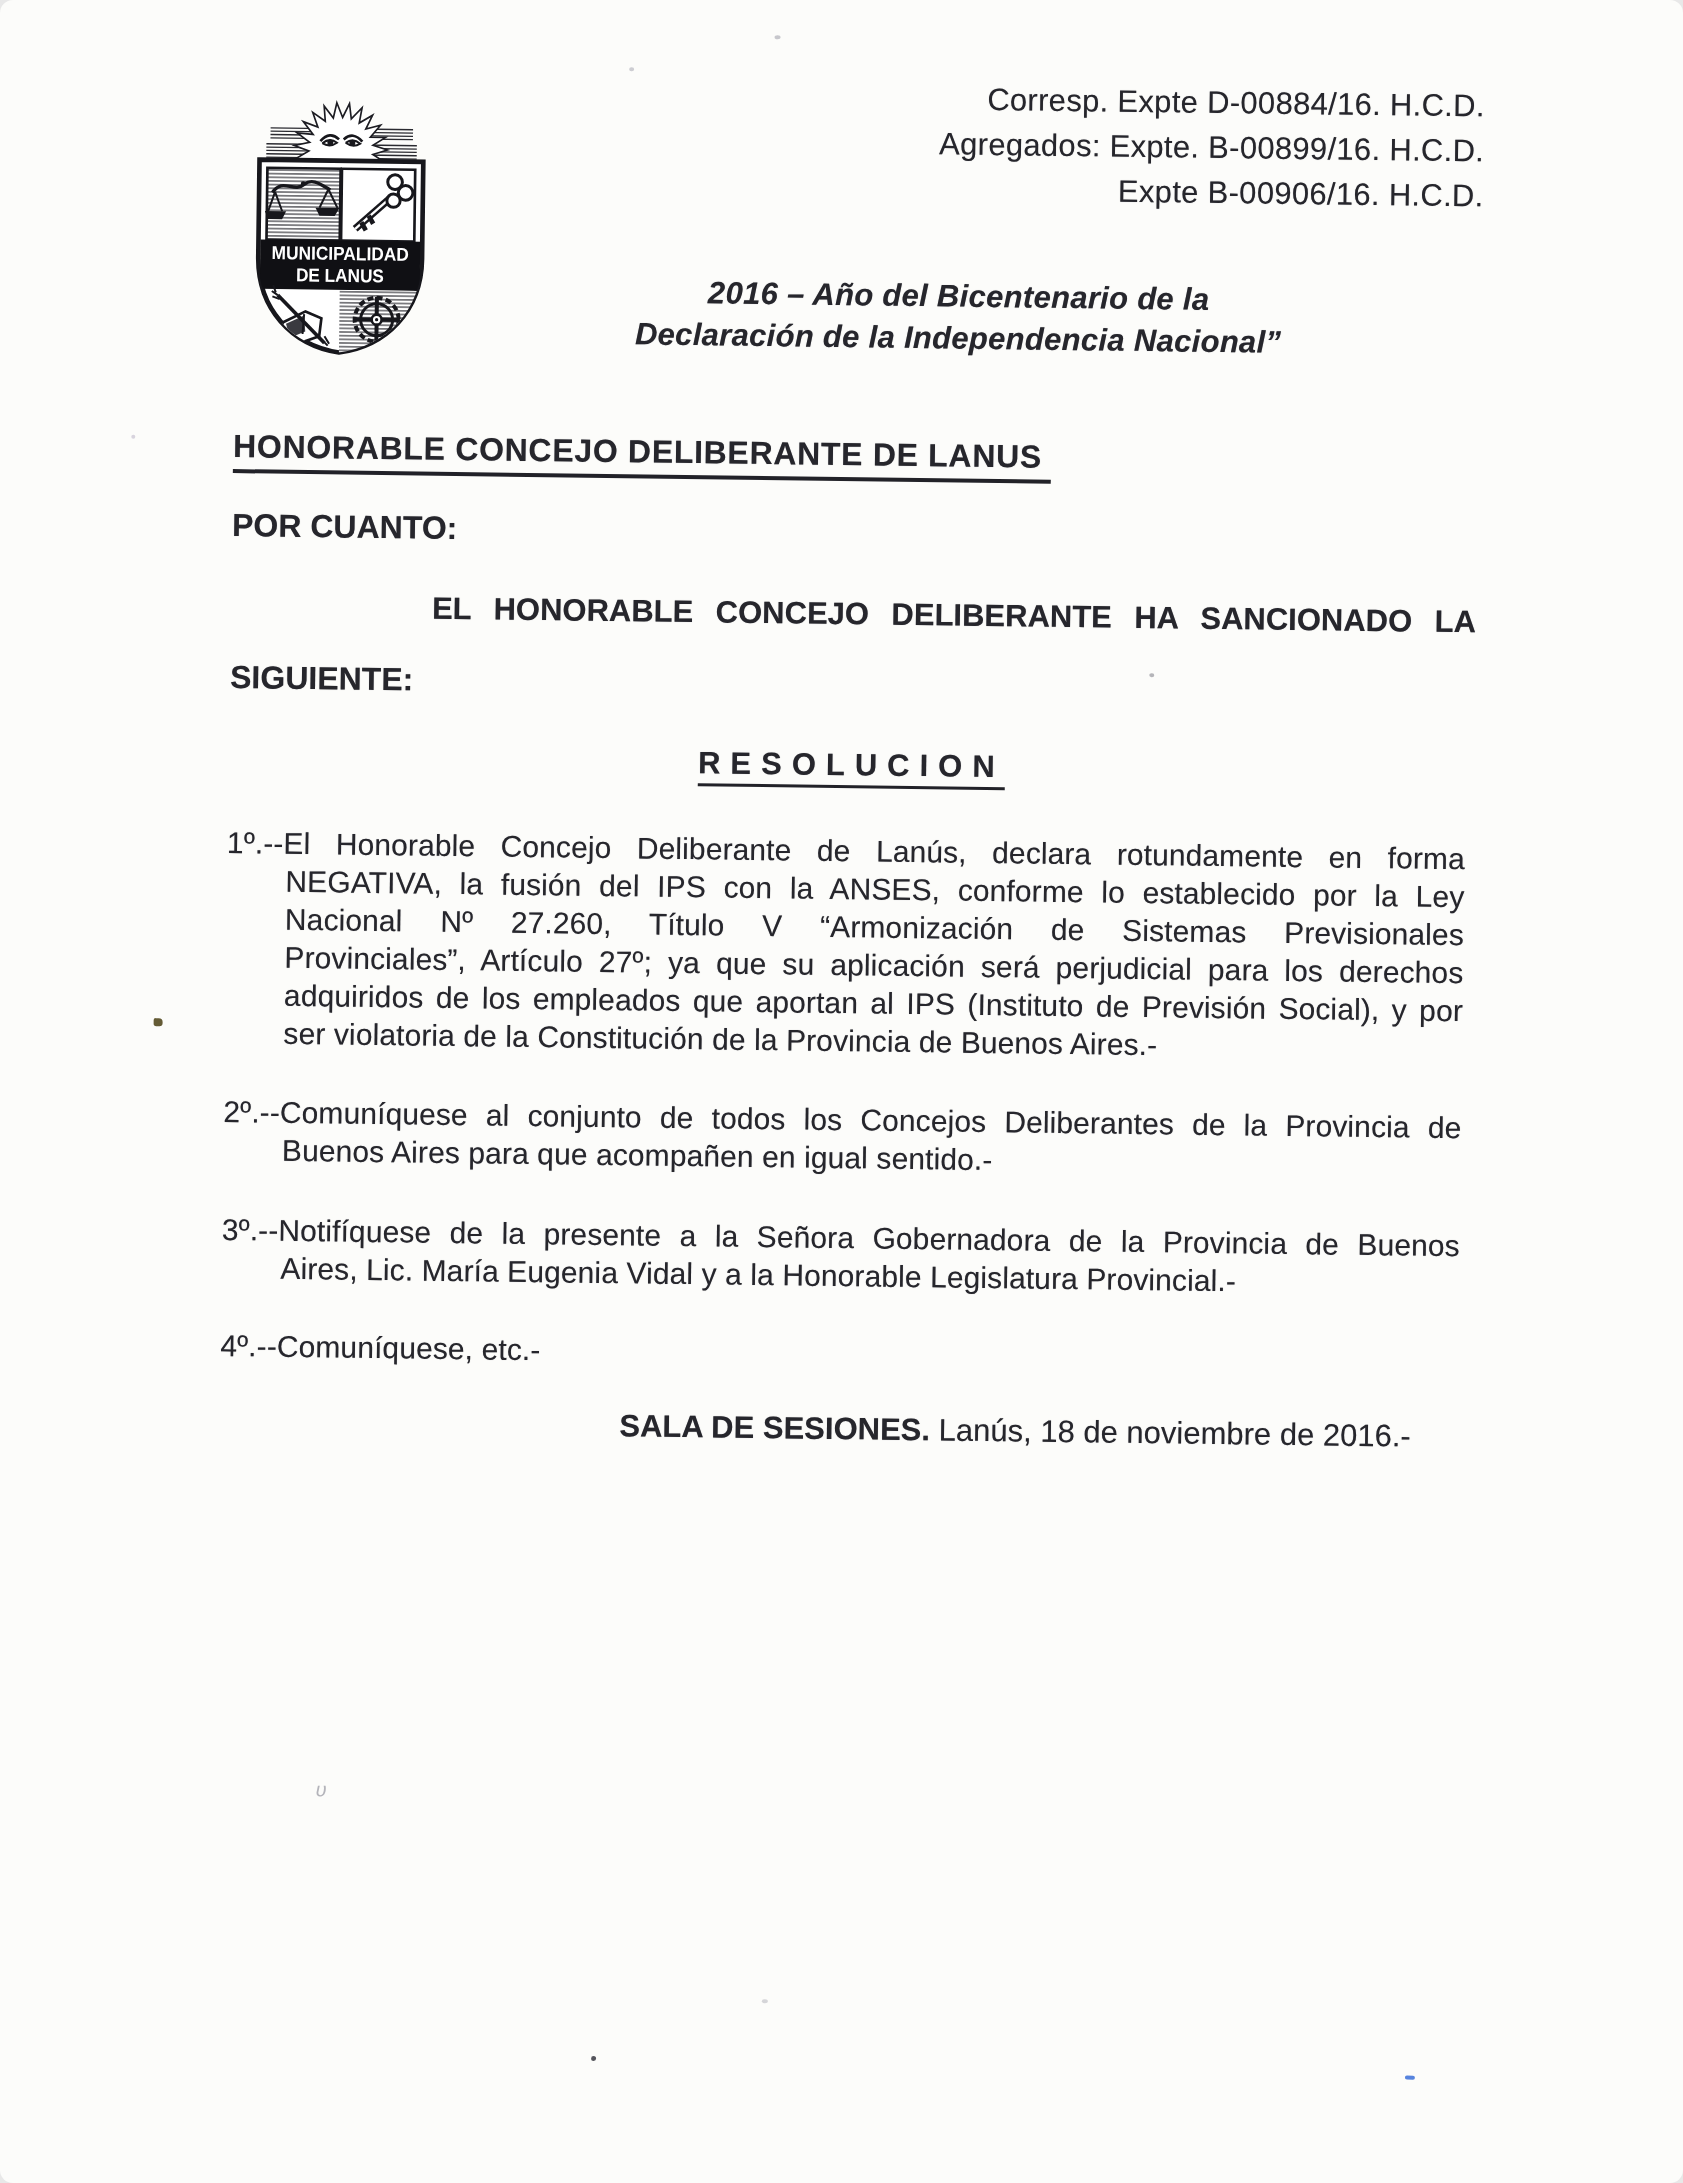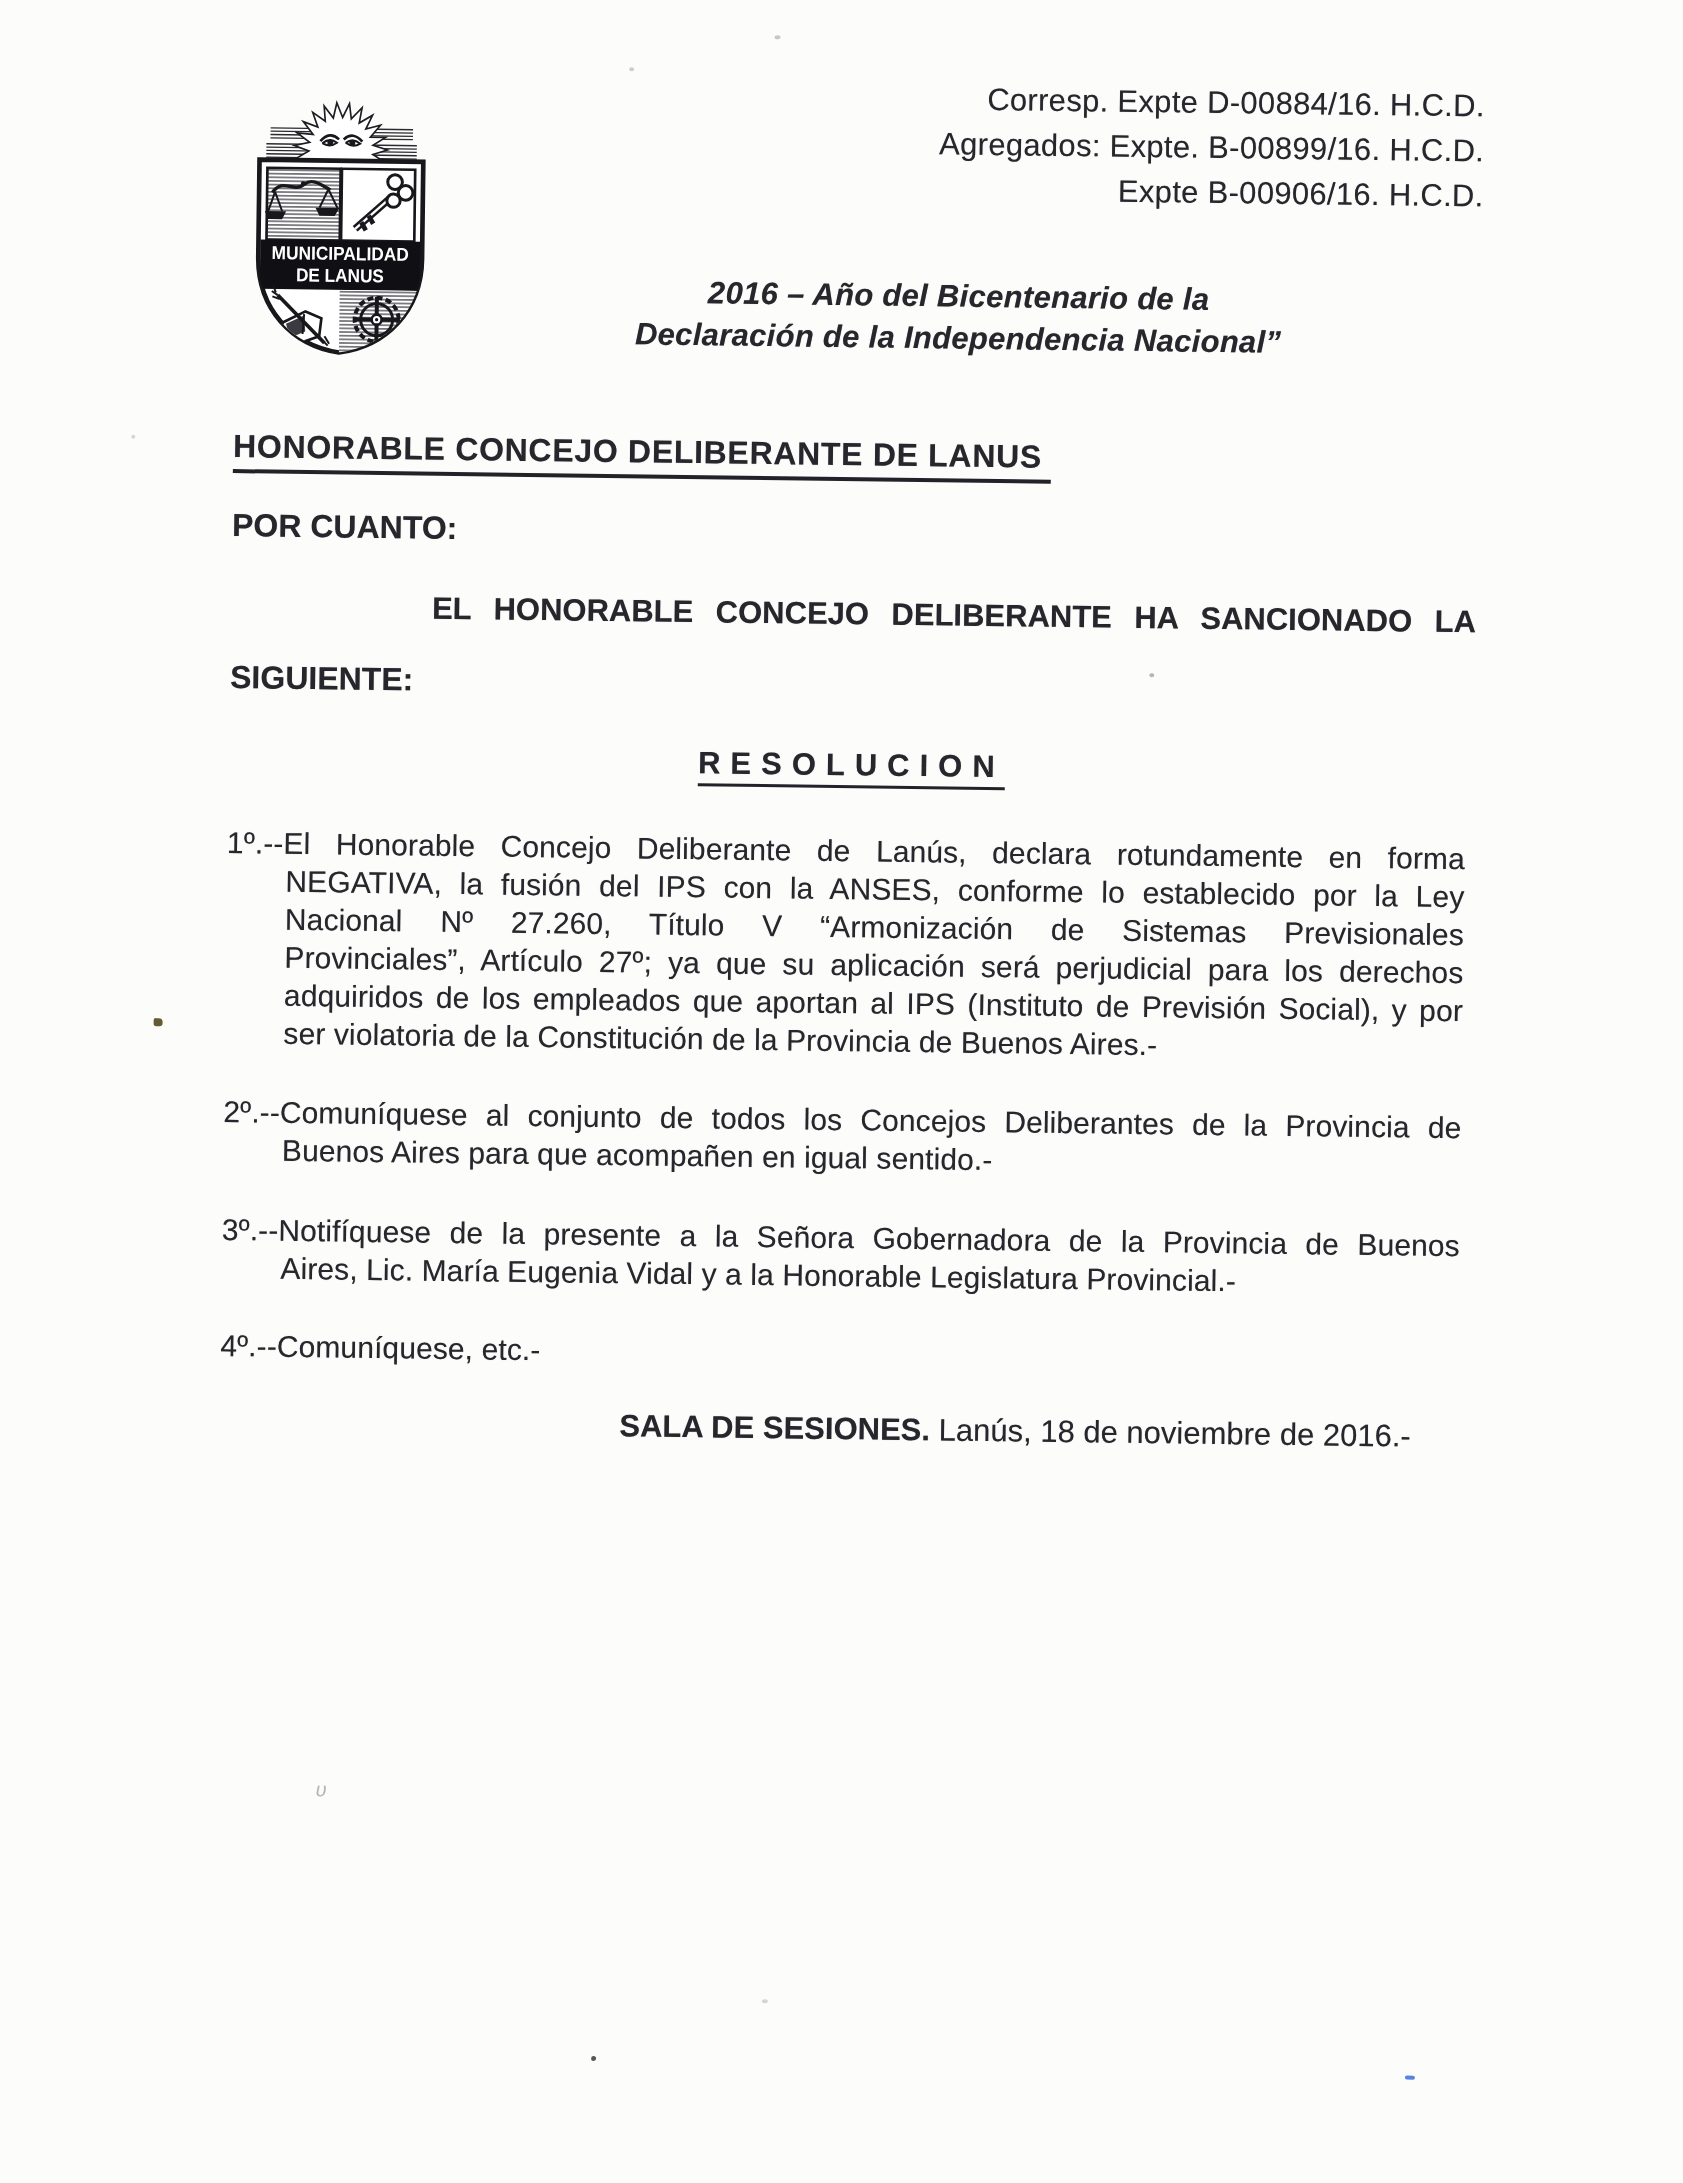--- a/index.html
+++ b/index.html
@@ -4,20 +4,21 @@
 <style>
   html, body { margin: 0; padding: 0; background: #e8e8e8; }
   .page {
     position: relative;
     width: 1683px;
     height: 2183px;
     background: #fcfcfa;
     overflow: hidden;
     font-family: "Liberation Sans", "DejaVu Sans", sans-serif;
     color: #26262c;
+    border-radius: 13px;
   }
   
   .skew {
     position: absolute;
     inset: 0;
     transform: rotate(0.75deg);
     transform-origin: 0 0;
     text-shadow: 0 0 0.8px rgba(35,35,45,0.40);
   }
   .abs { position: absolute; }

